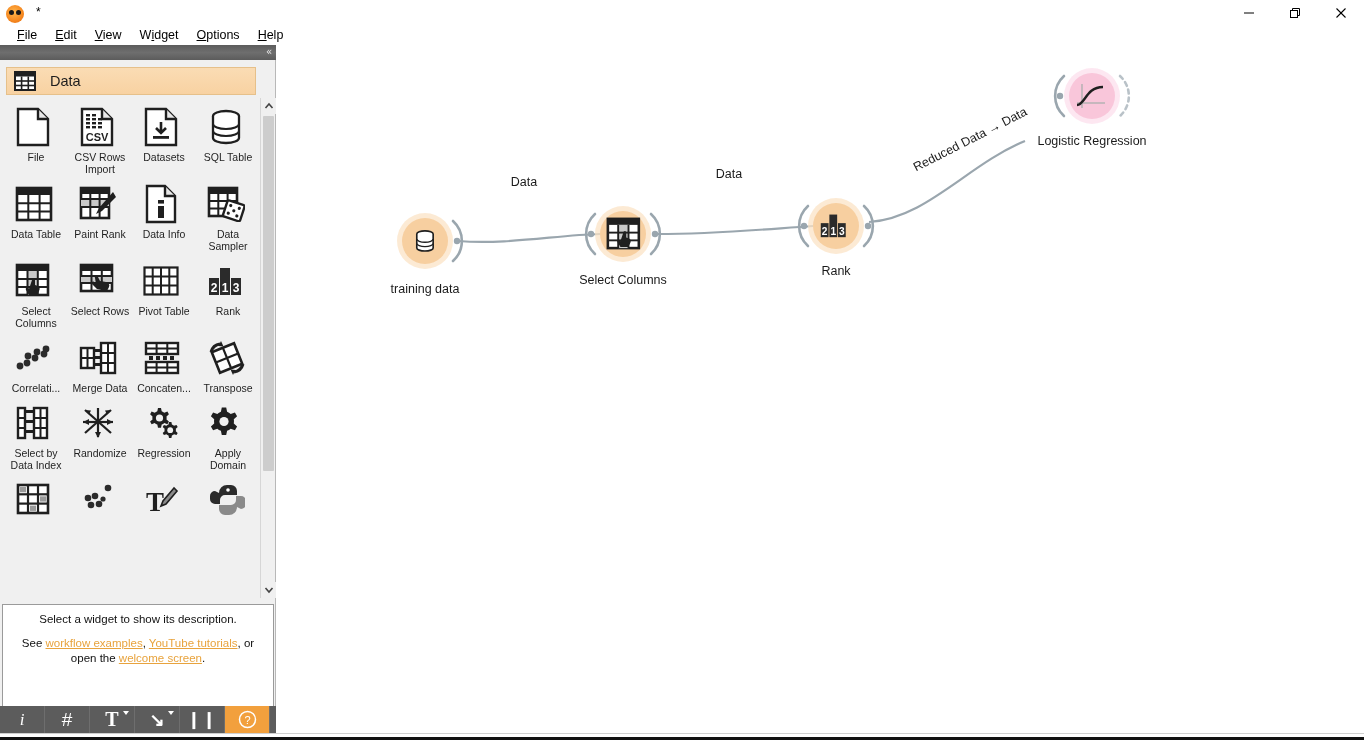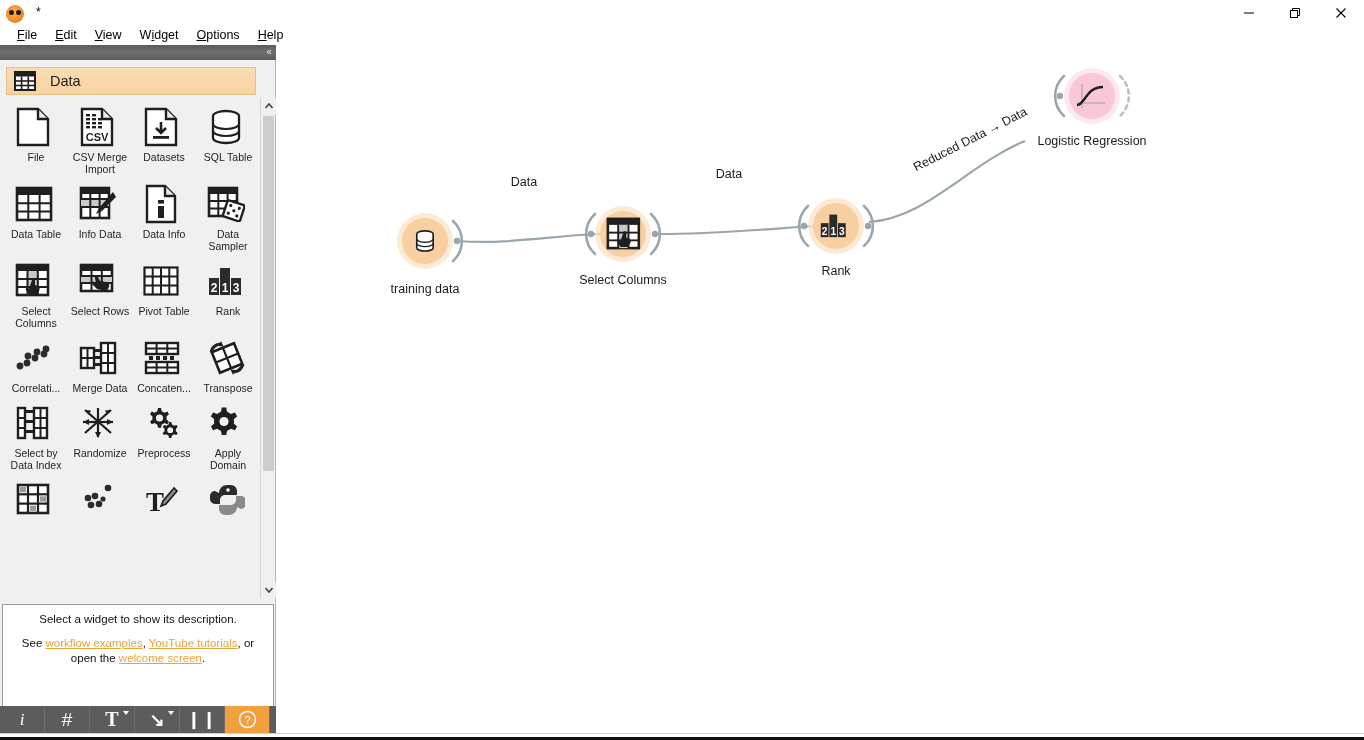--- a/index.html
+++ b/index.html
@@ -280,21 +280,21 @@
                 <rect x="7" y="15" width="4" height="2.4"></rect>
                   <rect x="13" y="15" width="4" height="2.4"></rect>
                   <rect x="19" y="15" width="4" height="2.4"></rect>
                 <rect x="7" y="19" width="4" height="2.4"></rect>
                   <rect x="13" y="19" width="4" height="2.4"></rect>
                   <rect x="19" y="19" width="4" height="2.4"></rect>
               </g>
               <text x="18" y="34" font-family="Liberation Sans, sans-serif" font-size="11" font-weight="bold" text-anchor="middle" fill="#1f1f1f">CSV</text>
             </svg>
           </span>
-          <span class="w-label">CSV Merge Import</span>
+          <span class="w-label">CSV Rows Import</span>
         </div>
 
         <div class="w-item">
           <span class="w-ico">
             <svg width="36" height="40" viewBox="0 0 36 40">
               <path d="M3 2 h20 l10 10 v26 h-30 z" fill="#fff" stroke="#1f1f1f" stroke-width="2.4"></path>
               <path d="M23 2 v10 h10" fill="#e9e9e9" stroke="#1f1f1f" stroke-width="2.4"></path>
               <path d="M18 15 v10 M13 21 l5 5 l5 -5" fill="none" stroke="#1f1f1f" stroke-width="2.6"></path>
               <rect x="10" y="29" width="16" height="2.8" fill="#1f1f1f"></rect>
             </svg>
@@ -334,21 +334,21 @@
               <rect x="2" y="2" width="28" height="30" fill="#fff" stroke="#1f1f1f" stroke-width="2.6"></rect>
               <rect x="2" y="2" width="28" height="6" fill="#1f1f1f"></rect>
               <rect x="2" y="13" width="28" height="8" fill="#c9c9c9"></rect>
               <line x1="11.3" y1="8" x2="11.3" y2="32" stroke="#1f1f1f" stroke-width="2"></line>
               <line x1="20.6" y1="8" x2="20.6" y2="32" stroke="#1f1f1f" stroke-width="2"></line>
               <line x1="2" y1="13" x2="30" y2="13" stroke="#1f1f1f" stroke-width="2"></line>
               <line x1="2" y1="21" x2="30" y2="21" stroke="#1f1f1f" stroke-width="2"></line>
               <path d="M34 6 L20 22 l-3 6 l6 -3 L37 11 z" fill="#1f1f1f"></path>
             </svg>
           </span>
-          <span class="w-label">Info Data</span>
+          <span class="w-label">Paint Rank</span>
         </div>
 
         <div class="w-item">
           <span class="w-ico">
             <svg width="36" height="40" viewBox="0 0 36 40">
               <path d="M4 2 h18 l10 10 v26 h-28 z" fill="#fff" stroke="#1f1f1f" stroke-width="2.4"></path>
               <path d="M22 2 v10 h10" fill="#e9e9e9" stroke="#1f1f1f" stroke-width="2.4"></path>
               <rect x="15" y="16" width="6" height="3.6" fill="#1f1f1f"></rect>
               <rect x="15" y="22" width="6" height="12" fill="#1f1f1f"></rect>
             </svg>
@@ -561,21 +561,21 @@
           <span class="w-ico">
             <svg width="38" height="36" viewBox="0 0 38 36">
               <g fill="#1f1f1f">
                 <path d="M15 3 l3 0 l0.7 3.2 a8 8 0 0 1 2.6 1.5 l3.1 -1.1 l1.5 2.6 l-2.4 2.2 a8 8 0 0 1 0 3 l2.4 2.2 l-1.5 2.6 l-3.1 -1.1 a8 8 0 0 1 -2.6 1.5 l-0.7 3.2 l-3 0 l-0.7 -3.2 a8 8 0 0 1 -2.6 -1.5 l-3.1 1.1 l-1.5 -2.6 l2.4 -2.2 a8 8 0 0 1 0 -3 l-2.4 -2.2 l1.5 -2.6 l3.1 1.1 a8 8 0 0 1 2.6 -1.5 z"></path>
                 <circle cx="16.5" cy="13" r="3.6" fill="#f0f0f0"></circle>
                 <path d="M26 17 l2.4 0 l0.5 2.6 a6.4 6.4 0 0 1 2.1 1.2 l2.5 -0.9 l1.2 2.1 l-1.9 1.8 a6.4 6.4 0 0 1 0 2.4 l1.9 1.8 l-1.2 2.1 l-2.5 -0.9 a6.4 6.4 0 0 1 -2.1 1.2 l-0.5 2.6 l-2.4 0 l-0.5 -2.6 a6.4 6.4 0 0 1 -2.1 -1.2 l-2.5 0.9 l-1.2 -2.1 l1.9 -1.8 a6.4 6.4 0 0 1 0 -2.4 l-1.9 -1.8 l1.2 -2.1 l2.5 0.9 a6.4 6.4 0 0 1 2.1 -1.2 z"></path>
                 <circle cx="27.2" cy="25.2" r="2.9" fill="#f0f0f0"></circle>
               </g>
             </svg>
           </span>
-          <span class="w-label">Preprocess</span>
+          <span class="w-label">Regression</span>
         </div>
 
         <div class="w-item">
           <span class="w-ico">
             <svg width="34" height="34" viewBox="0 0 34 34">
               <path d="M14.8 1.5 l4.4 0 l0.9 4.3 a11 11 0 0 1 3.6 2.1 l4.2 -1.5 l2.2 3.8 l-3.3 3 a11 11 0 0 1 0 4.2 l3.3 3 l-2.2 3.8 l-4.2 -1.5 a11 11 0 0 1 -3.6 2.1 l-0.9 4.3 l-4.4 0 l-0.9 -4.3 a11 11 0 0 1 -3.6 -2.1 l-4.2 1.5 l-2.2 -3.8 l3.3 -3 a11 11 0 0 1 0 -4.2 l-3.3 -3 l2.2 -3.8 l4.2 1.5 a11 11 0 0 1 3.6 -2.1 z" fill="#1f1f1f"></path>
               <circle cx="17" cy="15.5" r="4.6" fill="#f0f0f0"></circle>
             </svg>
           </span>
           <span class="w-label">Apply Domain</span>

